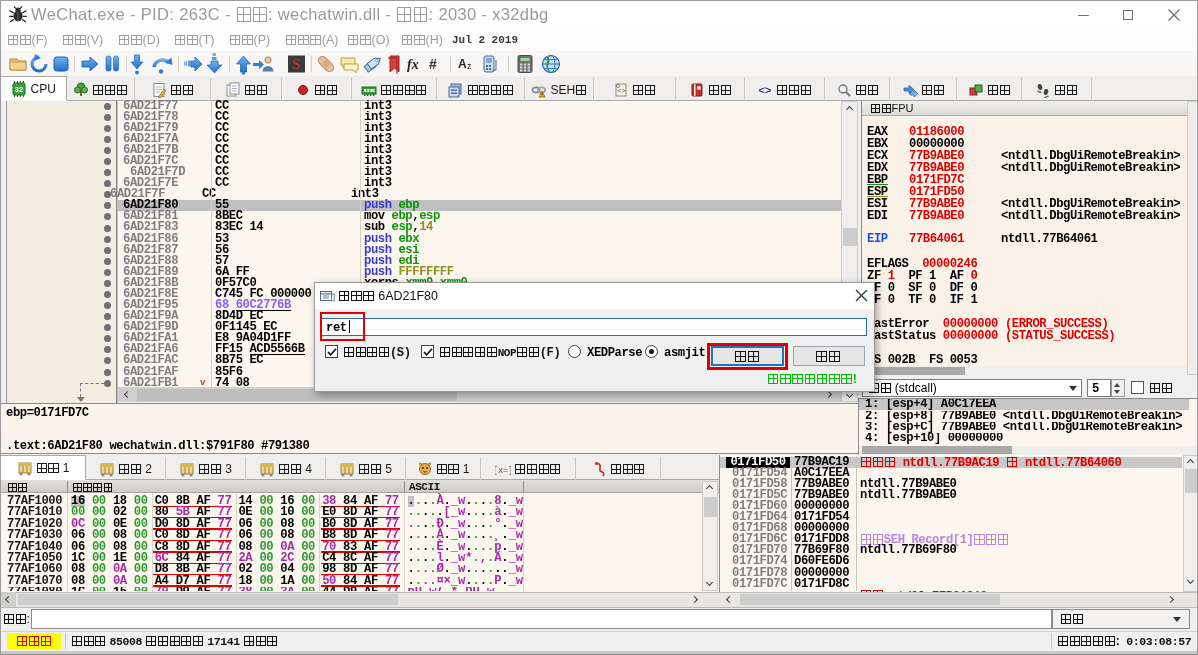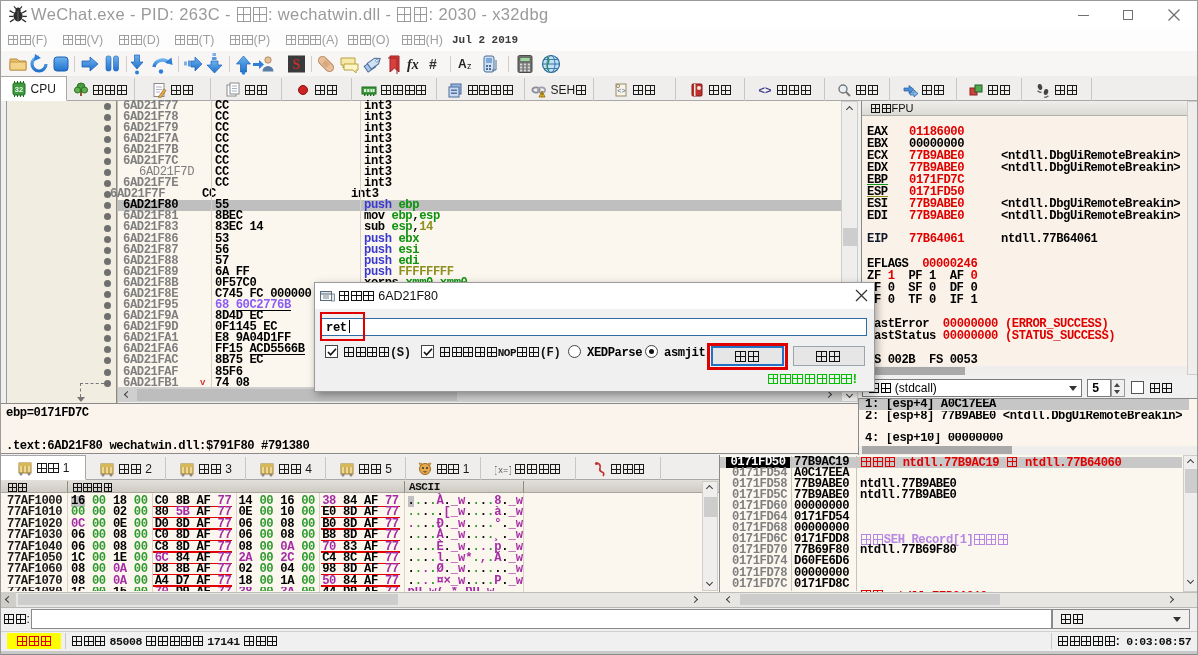--- a/index.html
+++ b/index.html
@@ -285,21 +285,21 @@
     <div class="abs" style="left:1px;top:101px;width:5px;height:302px;background:#f0f0f0"></div>
     <div class="abs" style="left:6px;top:101px;width:110px;height:302px;background:#f1ede1;border-left:1px solid #9a9a9a"></div>
     <div class="abs" style="left:116px;top:101px;width:2px;height:302px;background:#c0bcb0;border-left:1px solid #8a8a8a"></div>
     <div class="abs" style="left:118px;top:101px;width:723px;height:286px;background:#fbf7ef"></div>
     <div class="abs mono" style="left:118px;top:100.60px;width:723px;height:11.08px;line-height:11.08px;"><span class="abs" style="left:5px;color:#7f7f7f;font-weight:bold">6AD21F77</span><span class="abs" style="left:97px;color:#000">CC</span><span class="abs" style="left:246px"><span class="blk">int3</span></span></div>
     <div class="abs mono" style="left:118px;top:111.68px;width:723px;height:11.08px;line-height:11.08px;"><span class="abs" style="left:5px;color:#7f7f7f;font-weight:bold">6AD21F78</span><span class="abs" style="left:97px;color:#000">CC</span><span class="abs" style="left:246px"><span class="blk">int3</span></span></div>
     <div class="abs mono" style="left:118px;top:122.76px;width:723px;height:11.08px;line-height:11.08px;"><span class="abs" style="left:5px;color:#7f7f7f;font-weight:bold">6AD21F79</span><span class="abs" style="left:97px;color:#000">CC</span><span class="abs" style="left:246px"><span class="blk">int3</span></span></div>
     <div class="abs mono" style="left:118px;top:133.84px;width:723px;height:11.08px;line-height:11.08px;"><span class="abs" style="left:5px;color:#7f7f7f;font-weight:bold">6AD21F7A</span><span class="abs" style="left:97px;color:#000">CC</span><span class="abs" style="left:246px"><span class="blk">int3</span></span></div>
     <div class="abs mono" style="left:118px;top:144.92px;width:723px;height:11.08px;line-height:11.08px;"><span class="abs" style="left:5px;color:#7f7f7f;font-weight:bold">6AD21F7B</span><span class="abs" style="left:97px;color:#000">CC</span><span class="abs" style="left:246px"><span class="blk">int3</span></span></div>
     <div class="abs mono" style="left:118px;top:156.00px;width:723px;height:11.08px;line-height:11.08px;"><span class="abs" style="left:5px;color:#7f7f7f;font-weight:bold">6AD21F7C</span><span class="abs" style="left:97px;color:#000">CC</span><span class="abs" style="left:246px"><span class="blk">int3</span></span></div>
-    <div class="abs mono" style="left:118px;top:167.08px;width:723px;height:11.08px;line-height:11.08px;"><span class="abs" style="left:21px;color:#7f7f7f;font-weight:normal">6AD21F7D</span><span class="abs" style="left:97px;color:#000">CC</span><span class="abs" style="left:246px"><span class="blk">int3</span></span></div>
+    <div class="abs mono" style="left:118px;top:167.08px;width:723px;height:11.08px;line-height:11.08px;"><span class="abs" style="left:12px;color:#7f7f7f;font-weight:bold">6AD21F7D</span><span class="abs" style="left:97px;color:#000">CC</span><span class="abs" style="left:246px"><span class="blk">int3</span></span></div>
     <div class="abs mono" style="left:118px;top:178.16px;width:723px;height:11.08px;line-height:11.08px;"><span class="abs" style="left:5px;color:#7f7f7f;font-weight:bold">6AD21F7E</span><span class="abs" style="left:97px;color:#000">CC</span><span class="abs" style="left:246px"><span class="blk">int3</span></span></div>
     <div class="abs mono" style="left:105px;top:189.24px;width:723px;height:11.08px;line-height:11.08px;"><span class="abs" style="left:5px;color:#7f7f7f;font-weight:bold">6AD21F7F</span><span class="abs" style="left:97px;color:#000">CC</span><span class="abs" style="left:246px"><span class="blk">int3</span></span></div>
     <div class="abs mono" style="left:118px;top:200.32px;width:723px;height:11.08px;line-height:11.08px;background:#bfbfbf;"><span class="abs" style="left:5px;color:#000;font-weight:bold">6AD21F80</span><span class="abs" style="left:97px;color:#000">55</span><span class="abs" style="left:246px"><span class="blu">push </span><span class="rgn">ebp</span></span></div>
     <div class="abs mono" style="left:118px;top:211.40px;width:723px;height:11.08px;line-height:11.08px;"><span class="abs" style="left:5px;color:#7f7f7f;font-weight:bold">6AD21F81</span><span class="abs" style="left:97px;color:#000">8BEC</span><span class="abs" style="left:246px"><span class="blk">mov </span><span class="rgn">ebp</span><span class="blk">,</span><span class="rgn">esp</span></span></div>
     <div class="abs mono" style="left:118px;top:222.48px;width:723px;height:11.08px;line-height:11.08px;"><span class="abs" style="left:5px;color:#7f7f7f;font-weight:bold">6AD21F83</span><span class="abs" style="left:97px;color:#000">83EC 14</span><span class="abs" style="left:246px"><span class="blk">sub </span><span class="rgn">esp</span><span class="blk">,</span><span class="olv">14</span></span></div>
     <div class="abs mono" style="left:118px;top:233.56px;width:723px;height:11.08px;line-height:11.08px;"><span class="abs" style="left:5px;color:#7f7f7f;font-weight:bold">6AD21F86</span><span class="abs" style="left:97px;color:#000">53</span><span class="abs" style="left:246px"><span class="blu">push </span><span class="rgn">ebx</span></span></div>
     <div class="abs mono" style="left:118px;top:244.64px;width:723px;height:11.08px;line-height:11.08px;"><span class="abs" style="left:5px;color:#7f7f7f;font-weight:bold">6AD21F87</span><span class="abs" style="left:97px;color:#000">56</span><span class="abs" style="left:246px"><span class="blu">push </span><span class="rgn">esi</span></span></div>
     <div class="abs mono" style="left:118px;top:255.72px;width:723px;height:11.08px;line-height:11.08px;"><span class="abs" style="left:5px;color:#7f7f7f;font-weight:bold">6AD21F88</span><span class="abs" style="left:97px;color:#000">57</span><span class="abs" style="left:246px"><span class="blu">push </span><span class="rgn">edi</span></span></div>
     <div class="abs mono" style="left:118px;top:266.80px;width:723px;height:11.08px;line-height:11.08px;"><span class="abs" style="left:5px;color:#7f7f7f;font-weight:bold">6AD21F89</span><span class="abs" style="left:97px;color:#000">6A FF</span><span class="abs" style="left:246px"><span class="blu">push </span><span class="olv">FFFFFFFF</span></span></div>
     <div class="abs mono" style="left:118px;top:277.88px;width:723px;height:11.08px;line-height:11.08px;"><span class="abs" style="left:5px;color:#7f7f7f;font-weight:bold">6AD21F8B</span><span class="abs" style="left:97px;color:#000">0F57C0</span><span class="abs" style="left:246px"><span class="blk">xorps </span><span class="rgn">xmm0</span><span class="blk">,</span><span class="rgn">xmm0</span></span></div>
@@ -355,21 +355,21 @@
     <div class="abs" style="left:861px;top:101px;width:337px;height:301px;background:#faf1e8;border-left:1px solid #8a8a8a"></div>
     <div class="abs" style="left:862px;top:101px;width:325px;height:15px;background:linear-gradient(#efeeec,#dcdad4);border-bottom:1px solid #b0aea8;font-size:11px;color:#111;padding:1px 0 0 8px"><i class="h"></i><i class="h"></i>FPU</div>
     <div class="abs mono" style="left:862px;top:126.0px;height:12px;line-height:12px"><span class="abs" style="left:5px;color:#000">EAX</span><span class="abs" style="left:47px"><span class="red">01186000</span></span></div>
     <div class="abs mono" style="left:862px;top:138.0px;height:12px;line-height:12px"><span class="abs" style="left:5px;color:#000">EBX</span><span class="abs" style="left:47px"><span class="blk">00000000</span></span></div>
     <div class="abs mono" style="left:862px;top:150.0px;height:12px;line-height:12px"><span class="abs" style="left:5px;color:#000">ECX</span><span class="abs" style="left:47px"><span class="red">77B9ABE0</span></span><span class="abs" style="left:139px;color:#000">&lt;ntdll.DbgUiRemoteBreakin&gt;</span></div>
     <div class="abs mono" style="left:862px;top:162.0px;height:12px;line-height:12px"><span class="abs" style="left:5px;color:#000">EDX</span><span class="abs" style="left:47px"><span class="red">77B9ABE0</span></span><span class="abs" style="left:139px;color:#000">&lt;ntdll.DbgUiRemoteBreakin&gt;</span></div>
     <div class="abs mono" style="left:862px;top:174.0px;height:12px;line-height:12px"><span class="abs" style="left:5px;color:#000">EBP</span><div class="abs" style="left:5px;top:9.9px;width:21px;height:1.6px;background:#0d930d"></div><span class="abs" style="left:47px"><span class="red">0171FD7C</span></span></div>
     <div class="abs mono" style="left:862px;top:186.0px;height:12px;line-height:12px"><span class="abs" style="left:5px;color:#000">ESP</span><div class="abs" style="left:5px;top:9.9px;width:21px;height:1.6px;background:#8f8f1f"></div><span class="abs" style="left:47px"><span class="red">0171FD50</span></span></div>
     <div class="abs mono" style="left:862px;top:198.3px;height:12px;line-height:12px"><span class="abs" style="left:5px;color:#000">ESI</span><span class="abs" style="left:47px"><span class="red">77B9ABE0</span></span><span class="abs" style="left:139px;color:#000">&lt;ntdll.DbgUiRemoteBreakin&gt;</span></div>
     <div class="abs mono" style="left:862px;top:210.3px;height:12px;line-height:12px"><span class="abs" style="left:5px;color:#000">EDI</span><span class="abs" style="left:47px"><span class="red">77B9ABE0</span></span><span class="abs" style="left:139px;color:#000">&lt;ntdll.DbgUiRemoteBreakin&gt;</span></div>
-    <div class="abs mono" style="left:862px;top:233.0px;height:12px;line-height:12px"><span class="abs" style="left:5px;color:#0f172a">EIP</span><span class="abs" style="left:47px"><span class="red">77B64061</span></span><span class="abs" style="left:139px;color:#000">ntdll.77B64061</span></div>
+    <div class="abs mono" style="left:862px;top:233.0px;height:12px;line-height:12px"><span class="abs" style="left:5px;color:#1d4ed8">EIP</span><span class="abs" style="left:47px"><span class="red">77B64061</span></span><span class="abs" style="left:139px;color:#000">ntdll.77B64061</span></div>
     <div class="abs mono" style="left:867px;top:257.5px;height:12px;line-height:12px;white-space:pre"><span class="blk">EFLAGS  </span><span class="red">00000246</span></div>
     <div class="abs mono" style="left:867px;top:269.5px;height:12px;line-height:12px;white-space:pre"><span class="blk">ZF </span><span class="red">1</span><span class="blk">  PF 1  AF </span><span class="red">0</span></div>
     <div class="abs mono" style="left:867px;top:281.5px;height:12px;line-height:12px;white-space:pre"><span class="blk">OF 0  SF 0  DF 0</span></div>
     <div class="abs mono" style="left:867px;top:293.5px;height:12px;line-height:12px;white-space:pre"><span class="blk">CF 0  TF 0  IF 1</span></div>
     <div class="abs mono" style="left:867px;top:317.5px;height:12px;line-height:12px;white-space:pre"><span class="blk">LastError  </span><span class="red">00000000 (ERROR_SUCCESS)</span></div>
     <div class="abs mono" style="left:867px;top:329.5px;height:12px;line-height:12px;white-space:pre"><span class="blk">LastStatus </span><span class="red">00000000 (STATUS_SUCCESS)</span></div>
     <div class="abs mono" style="left:867px;top:353.5px;height:12px;line-height:12px;white-space:pre"><span class="blk">GS 002B  FS 0053</span></div>
     <div class="abs" style="left:862px;top:366px;width:325px;height:9px;background:#efeeec"></div>
     <div class="abs" style="left:862px;top:366.5px;width:103px;height:8px;background:#a9a9a9"></div>
     <div class="sbtrack" style="left:1187px;top:101px;width:11px;height:274px"></div>
@@ -380,20 +380,21 @@
     <div class="abs" style="left:1114px;top:383px;width:0;height:0;border-left:3.5px solid transparent;border-right:3.5px solid transparent;border-bottom:4px solid #444"></div>
     <div class="abs" style="left:1114px;top:390px;width:0;height:0;border-left:3.5px solid transparent;border-right:3.5px solid transparent;border-top:4px solid #444"></div>
     <div class="abs" style="left:1131px;top:381px;width:13px;height:13px;background:#fff;border:1px solid #555"></div>
     <div class="abs" style="left:1149px;top:381px;font-size:12px;color:#111;white-space:nowrap"><i class="h"></i><i class="h"></i></div>
     <div class="abs" style="left:0;top:403px;width:858px;height:51px;background:#fbf4ec;border-top:1px solid #8a8a8a;border-bottom:1px solid #8a8a8a"></div>
     <div class="abs mono" style="left:6px;top:406px;color:#000">ebp=0171FD7C</div>
     <div class="abs mono" style="left:6px;top:439px;color:#000">.text:6AD21F80 wechatwin.dll:$791F80 #791380</div>
     <div class="abs" style="left:858px;top:398px;width:340px;height:57px;background:#fbf5ed;border:1px solid #8a8a8a"></div>
     <div class="abs mono" style="left:859px;top:399.2px;width:330px;height:11.3px;line-height:11.3px;background:#c6c6c6;color:#000;overflow:hidden"><span class="abs" style="left:6px">1: [esp+4] A0C17EEA</span></div>
     <div class="abs mono" style="left:859px;top:410.5px;width:330px;height:11.3px;line-height:11.3px;color:#000;overflow:hidden"><span class="abs" style="left:6px">2: [esp+8] 77B9ABE0 &lt;ntdll.DbgUiRemoteBreakin&gt;</span></div>
+    <div class="abs mono" style="left:859px;top:421.8px;width:330px;height:11.3px;line-height:11.3px;color:#000;overflow:hidden"><span class="abs" style="left:6px">3: [esp+C] 77B9ABE0 &lt;ntdll.DbgUiRemoteBreakin&gt;</span></div>
     <div class="abs mono" style="left:859px;top:433.1px;width:330px;height:11.3px;line-height:11.3px;color:#000;overflow:hidden"><span class="abs" style="left:6px">4: [esp+10] 00000000</span></div>
     <div class="abs" style="left:859px;top:445.5px;width:338px;height:9px;background:#efeeec"></div>
     <div class="abs" style="left:862px;top:446px;width:150px;height:8px;background:#a9a9a9"></div>
     <div class="abs" style="left:0;top:455px;width:719px;height:25px;background:#efeeec;border-bottom:1px solid #a8a8a8"></div>
     <div class="abs" style="left:0px;top:455px;width:86px;height:25px;background:#ffffff;border:1px solid #a8a8a8;border-bottom:1px solid #fff;text-align:center;white-space:nowrap;padding-top:3px"><svg width="16" height="16" viewBox="0 0 16 16" style="vertical-align:-3px">
         <rect x="2" y="3" width="12" height="10" fill="#f0d890" stroke="#a08030"></rect>
         <rect x="2" y="3" width="12" height="3" fill="#d8b858"></rect>
         <line x1="6" y1="6" x2="6" y2="13" stroke="#a08030"></line>
         <line x1="10" y1="6" x2="10" y2="13" stroke="#a08030"></line>
         <circle cx="4" cy="14" r="1.5" fill="#888"></circle>

